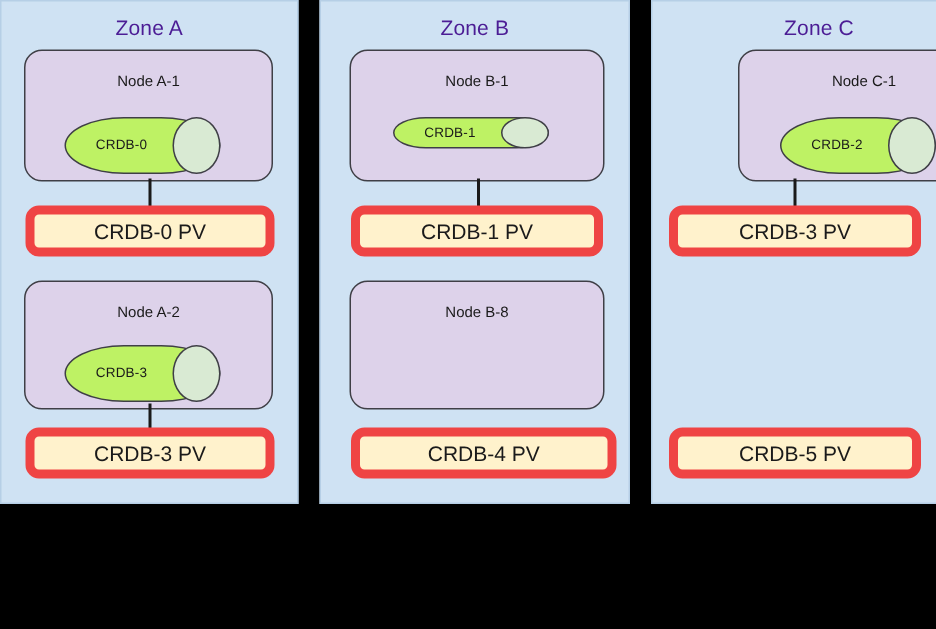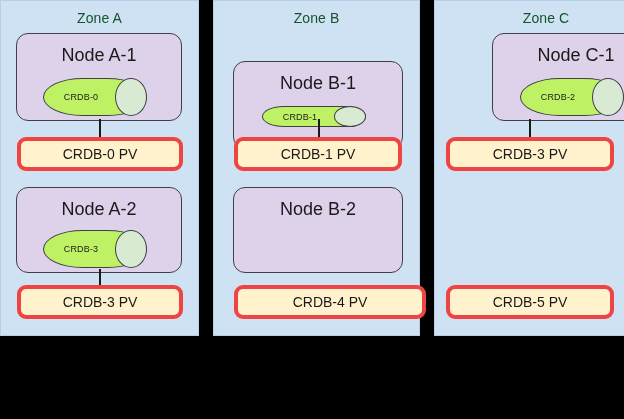--- a/index.html
+++ b/index.html
@@ -36,40 +36,40 @@
   .zone-b { left: 213px; width: 207px; }
   .zone-c { left: 434px; width: 224px; }
 
   .zone-title {
     position: absolute;
     left: 0;
     right: 0;
     top: 9px;
     text-align: center;
     font-size: 14px;
-    color: #14532d;
+    color: #4c1d95;
     line-height: 16px;
     letter-spacing: 0.1px;
   }
 
   
   .node {
     position: absolute;
     box-sizing: border-box;
     background: #ddd2ea;
     border: 1px solid #3f3f46;
     border-radius: 12px;
   }
   .node-title {
     position: absolute;
     left: 0;
     right: 0;
     top: 13px;
     text-align: center;
-    font-size: 18px;
+    font-size: 10px;
     color: #1a1a1a;
     line-height: 16px;
   }
 
   
   .cyl {
     position: absolute;
     box-sizing: border-box;
     background: #bef264;
     border: 1px solid #3f3f46;
@@ -104,21 +104,21 @@
     position: absolute;
     width: 2px;
     background: #1a1a1a;
   }
 
   
   .pv {
     position: absolute;
     box-sizing: border-box;
     background: #fff2cc;
-    border: 4px solid #ef4444;
+    border: 6px solid #ef4444;
     border-radius: 9px;
     display: flex;
     align-items: center;
     justify-content: center;
   }
   .pv-label {
     font-size: 14px;
     color: #1a1a1a;
     line-height: 16px;
   }
@@ -152,36 +152,36 @@
     </div>
     <div class="connector" style="left:98px; top:268px; height:18px;"></div>
     <div class="pv" style="left:16px; top:284px; width:166px; height:34px;">
       <span class="pv-label">CRDB-3 PV</span>
     </div>
   </div>
 
   <div class="zone zone-b">
     <div class="zone-title">Zone B</div>
 
-    <div class="node" style="left:19px; top:32px; width:170px; height:88px;margin-top:28px;">
+    <div class="node" style="left:19px; top:32px; width:170px; height:88px;">
       <div class="node-title">Node B-1</div>
       <div class="cyl" style="left:28px; top:44px; width:104px; height:21px;">
         <div class="cyl-label">CRDB-1</div>
         <div class="cyl-cap"></div>
       </div>
     </div>
     <div class="connector" style="left:104px; top:118px; height:19px;"></div>
     <div class="pv" style="left:20px; top:136px; width:168px; height:34px;">
       <span class="pv-label">CRDB-1 PV</span>
     </div>
 
     <div class="node" style="left:19px; top:186px; width:170px; height:86px;">
-      <div class="node-title">Node B-2</div>
-    </div>
-    <div class="pv" style="left:20px; top:284px; width:192px; height:34px;">
+      <div class="node-title">Node B-8</div>
+    </div>
+    <div class="pv" style="left:20px; top:284px; width:177px; height:34px;">
       <span class="pv-label">CRDB-4 PV</span>
     </div>
   </div>
 
   <div class="zone zone-c">
     <div class="zone-title">Zone C</div>
 
     <div class="node" style="left:11px; top:32px; width:168px; height:88px;margin-left:46px;">
       <div class="node-title">Node C-1</div>
       <div class="cyl" style="left:27px; top:44px; width:104px; height:38px;">

